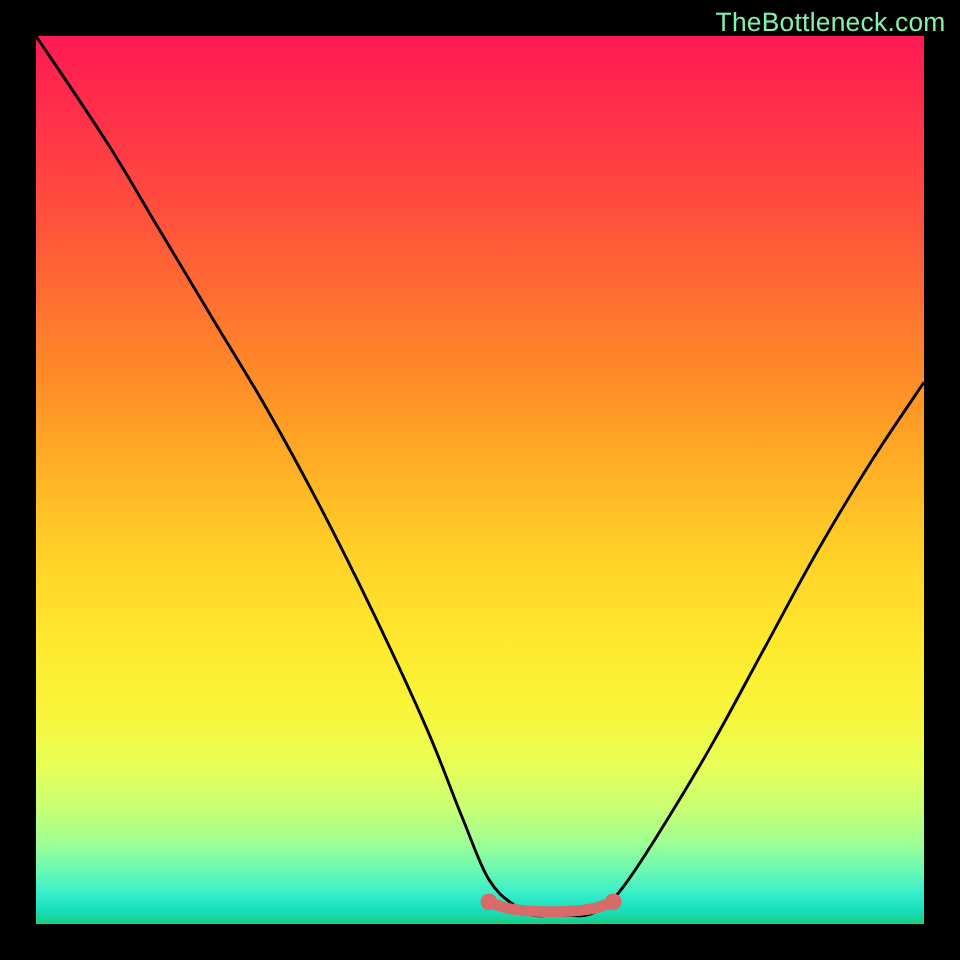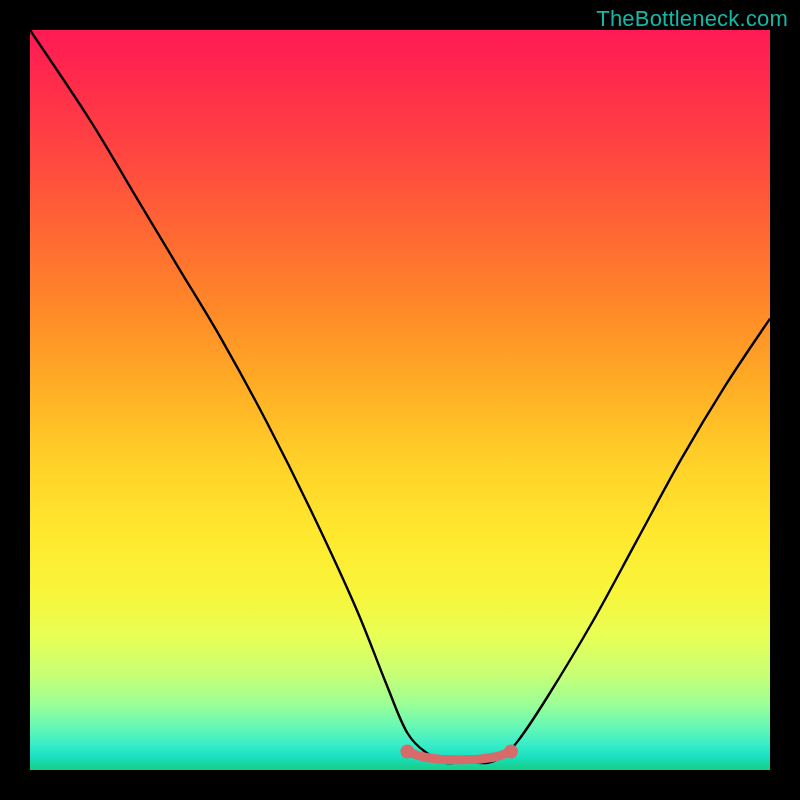--- a/index.html
+++ b/index.html
@@ -43,21 +43,21 @@
       #3aedc8 96.5%,
       #1de2c4 98%,
       #18d8a8 99%,
       #18ce84 100%
     );
   }
   .watermark {
     position: absolute;
     top: 6px;
     right: 12px;
-    color: #14b8a6;
+    color: #86efac;
     font-size: 22px;
     font-weight: 500;
     letter-spacing: 0.2px;
     user-select: none;
   }
   svg.curve {
     position: absolute;
     left: 0;
     top: 0;
     width: 740px;

